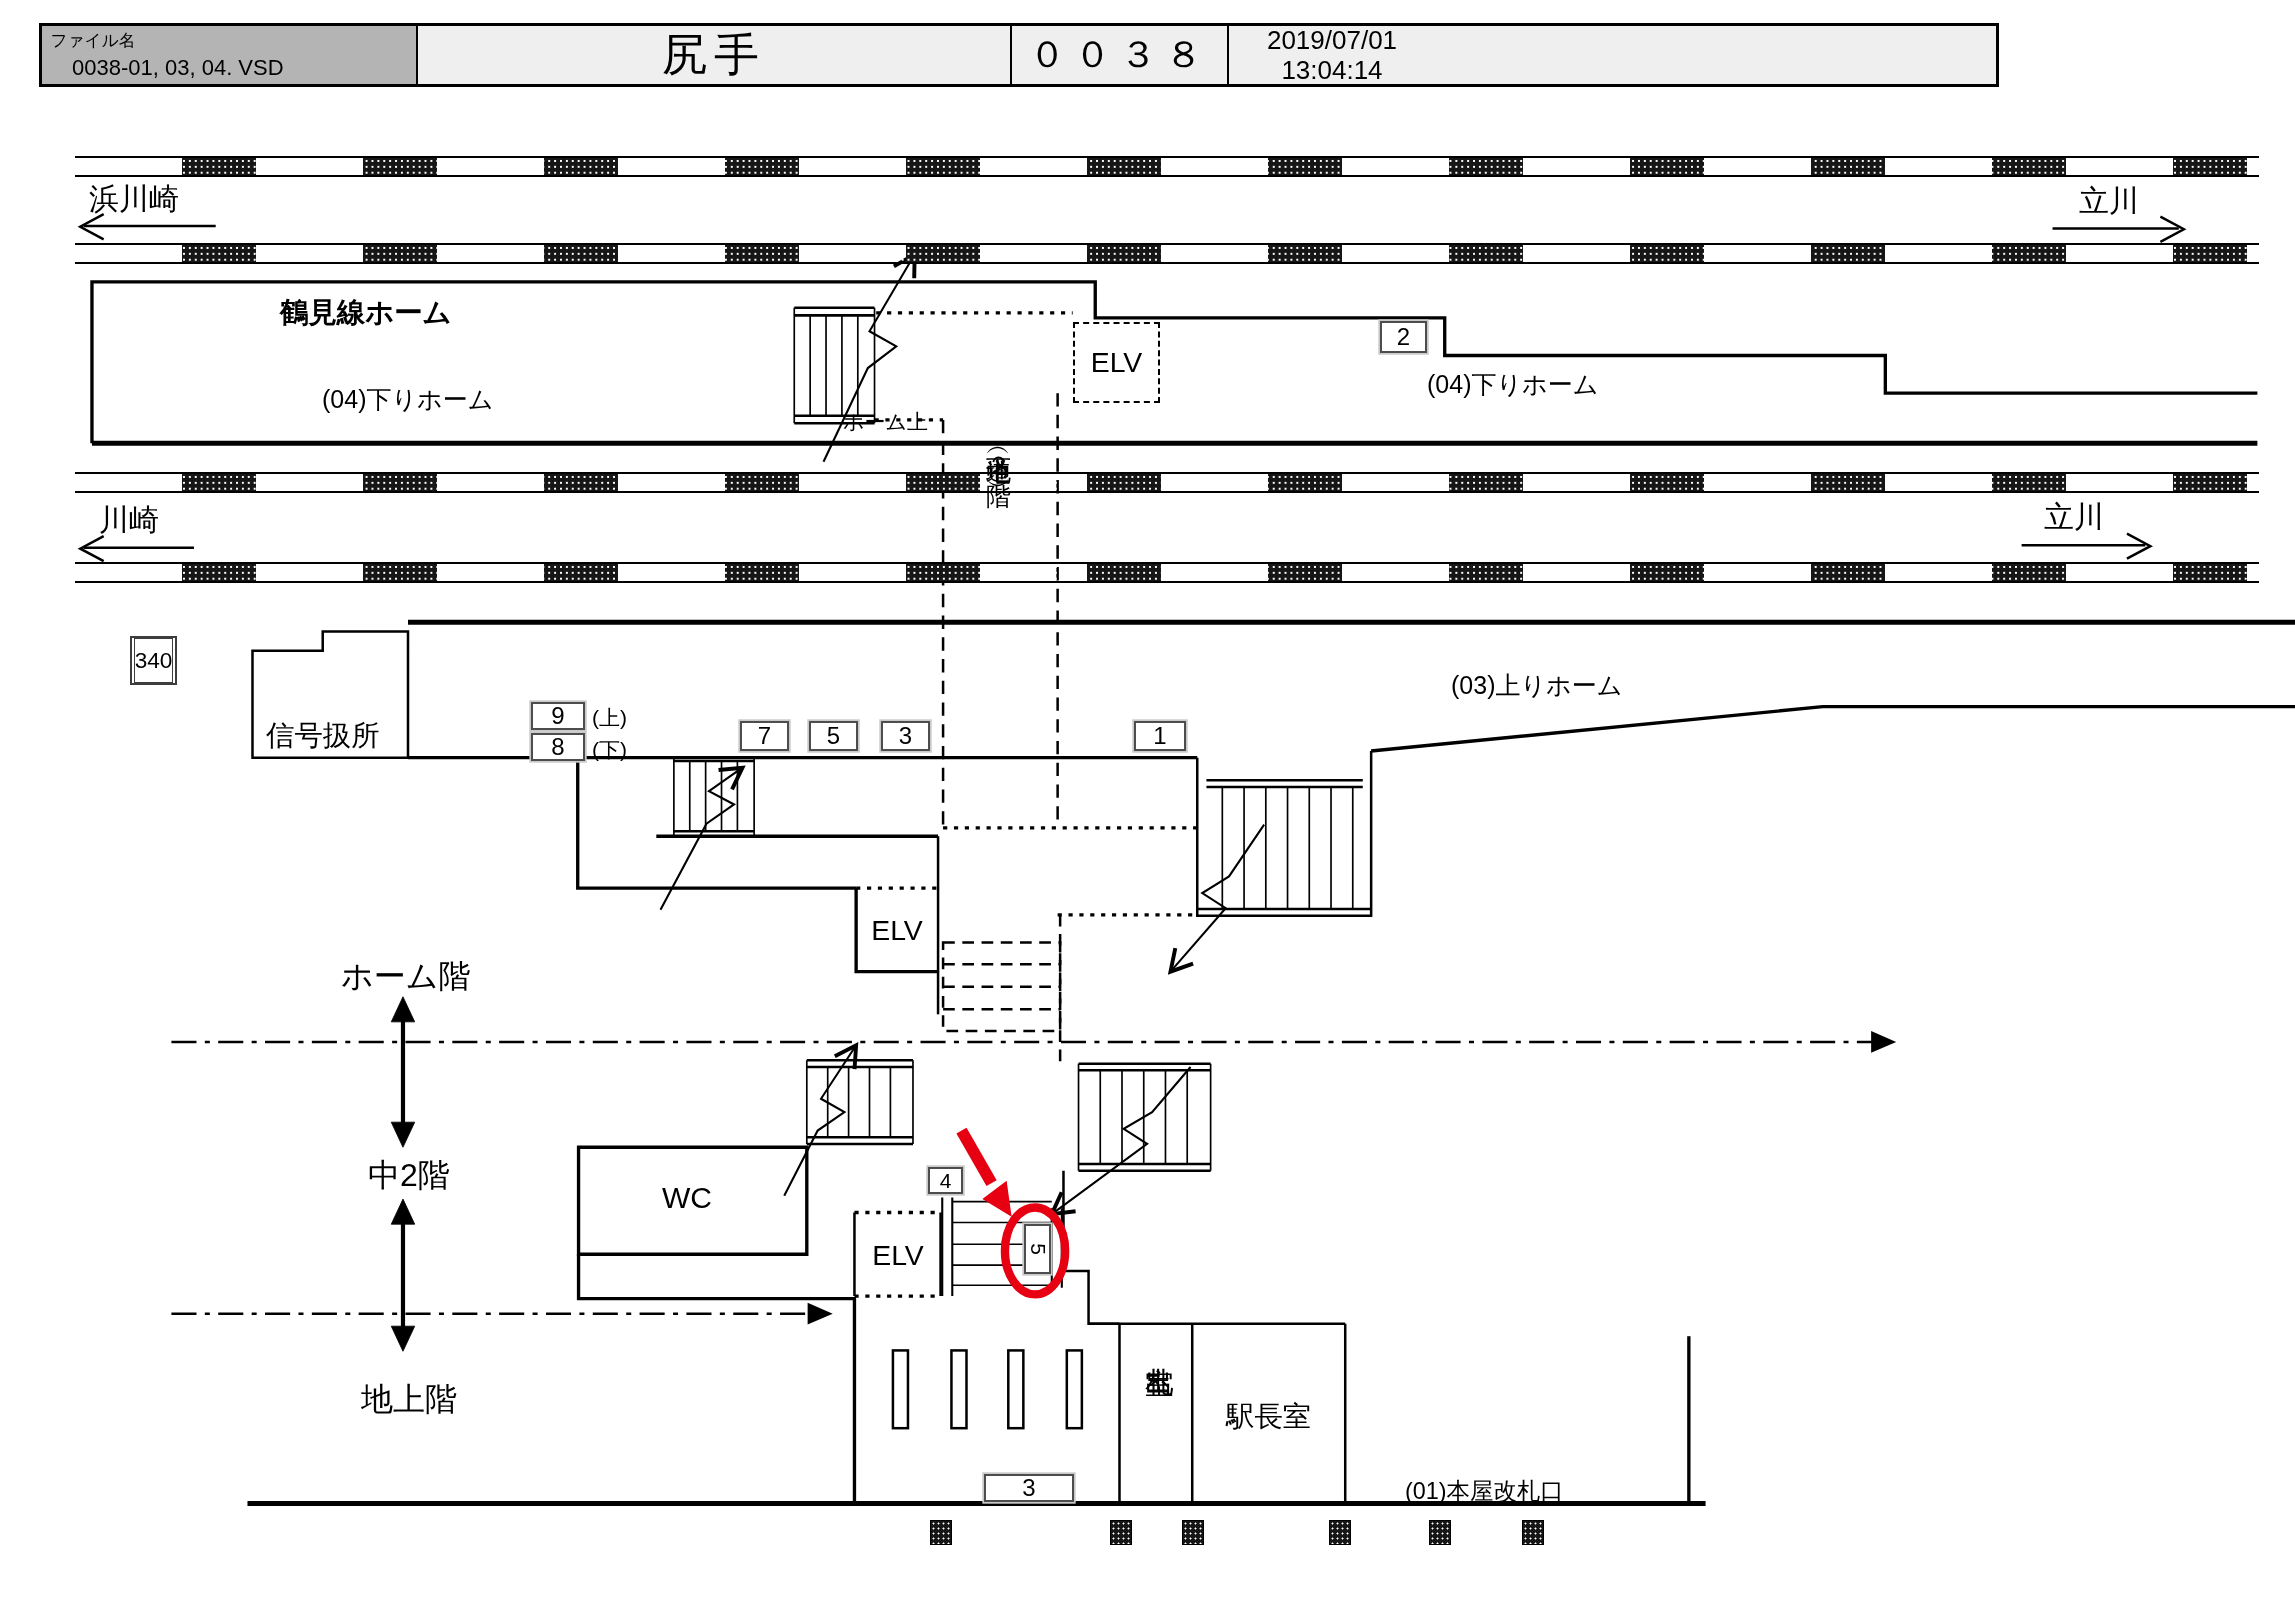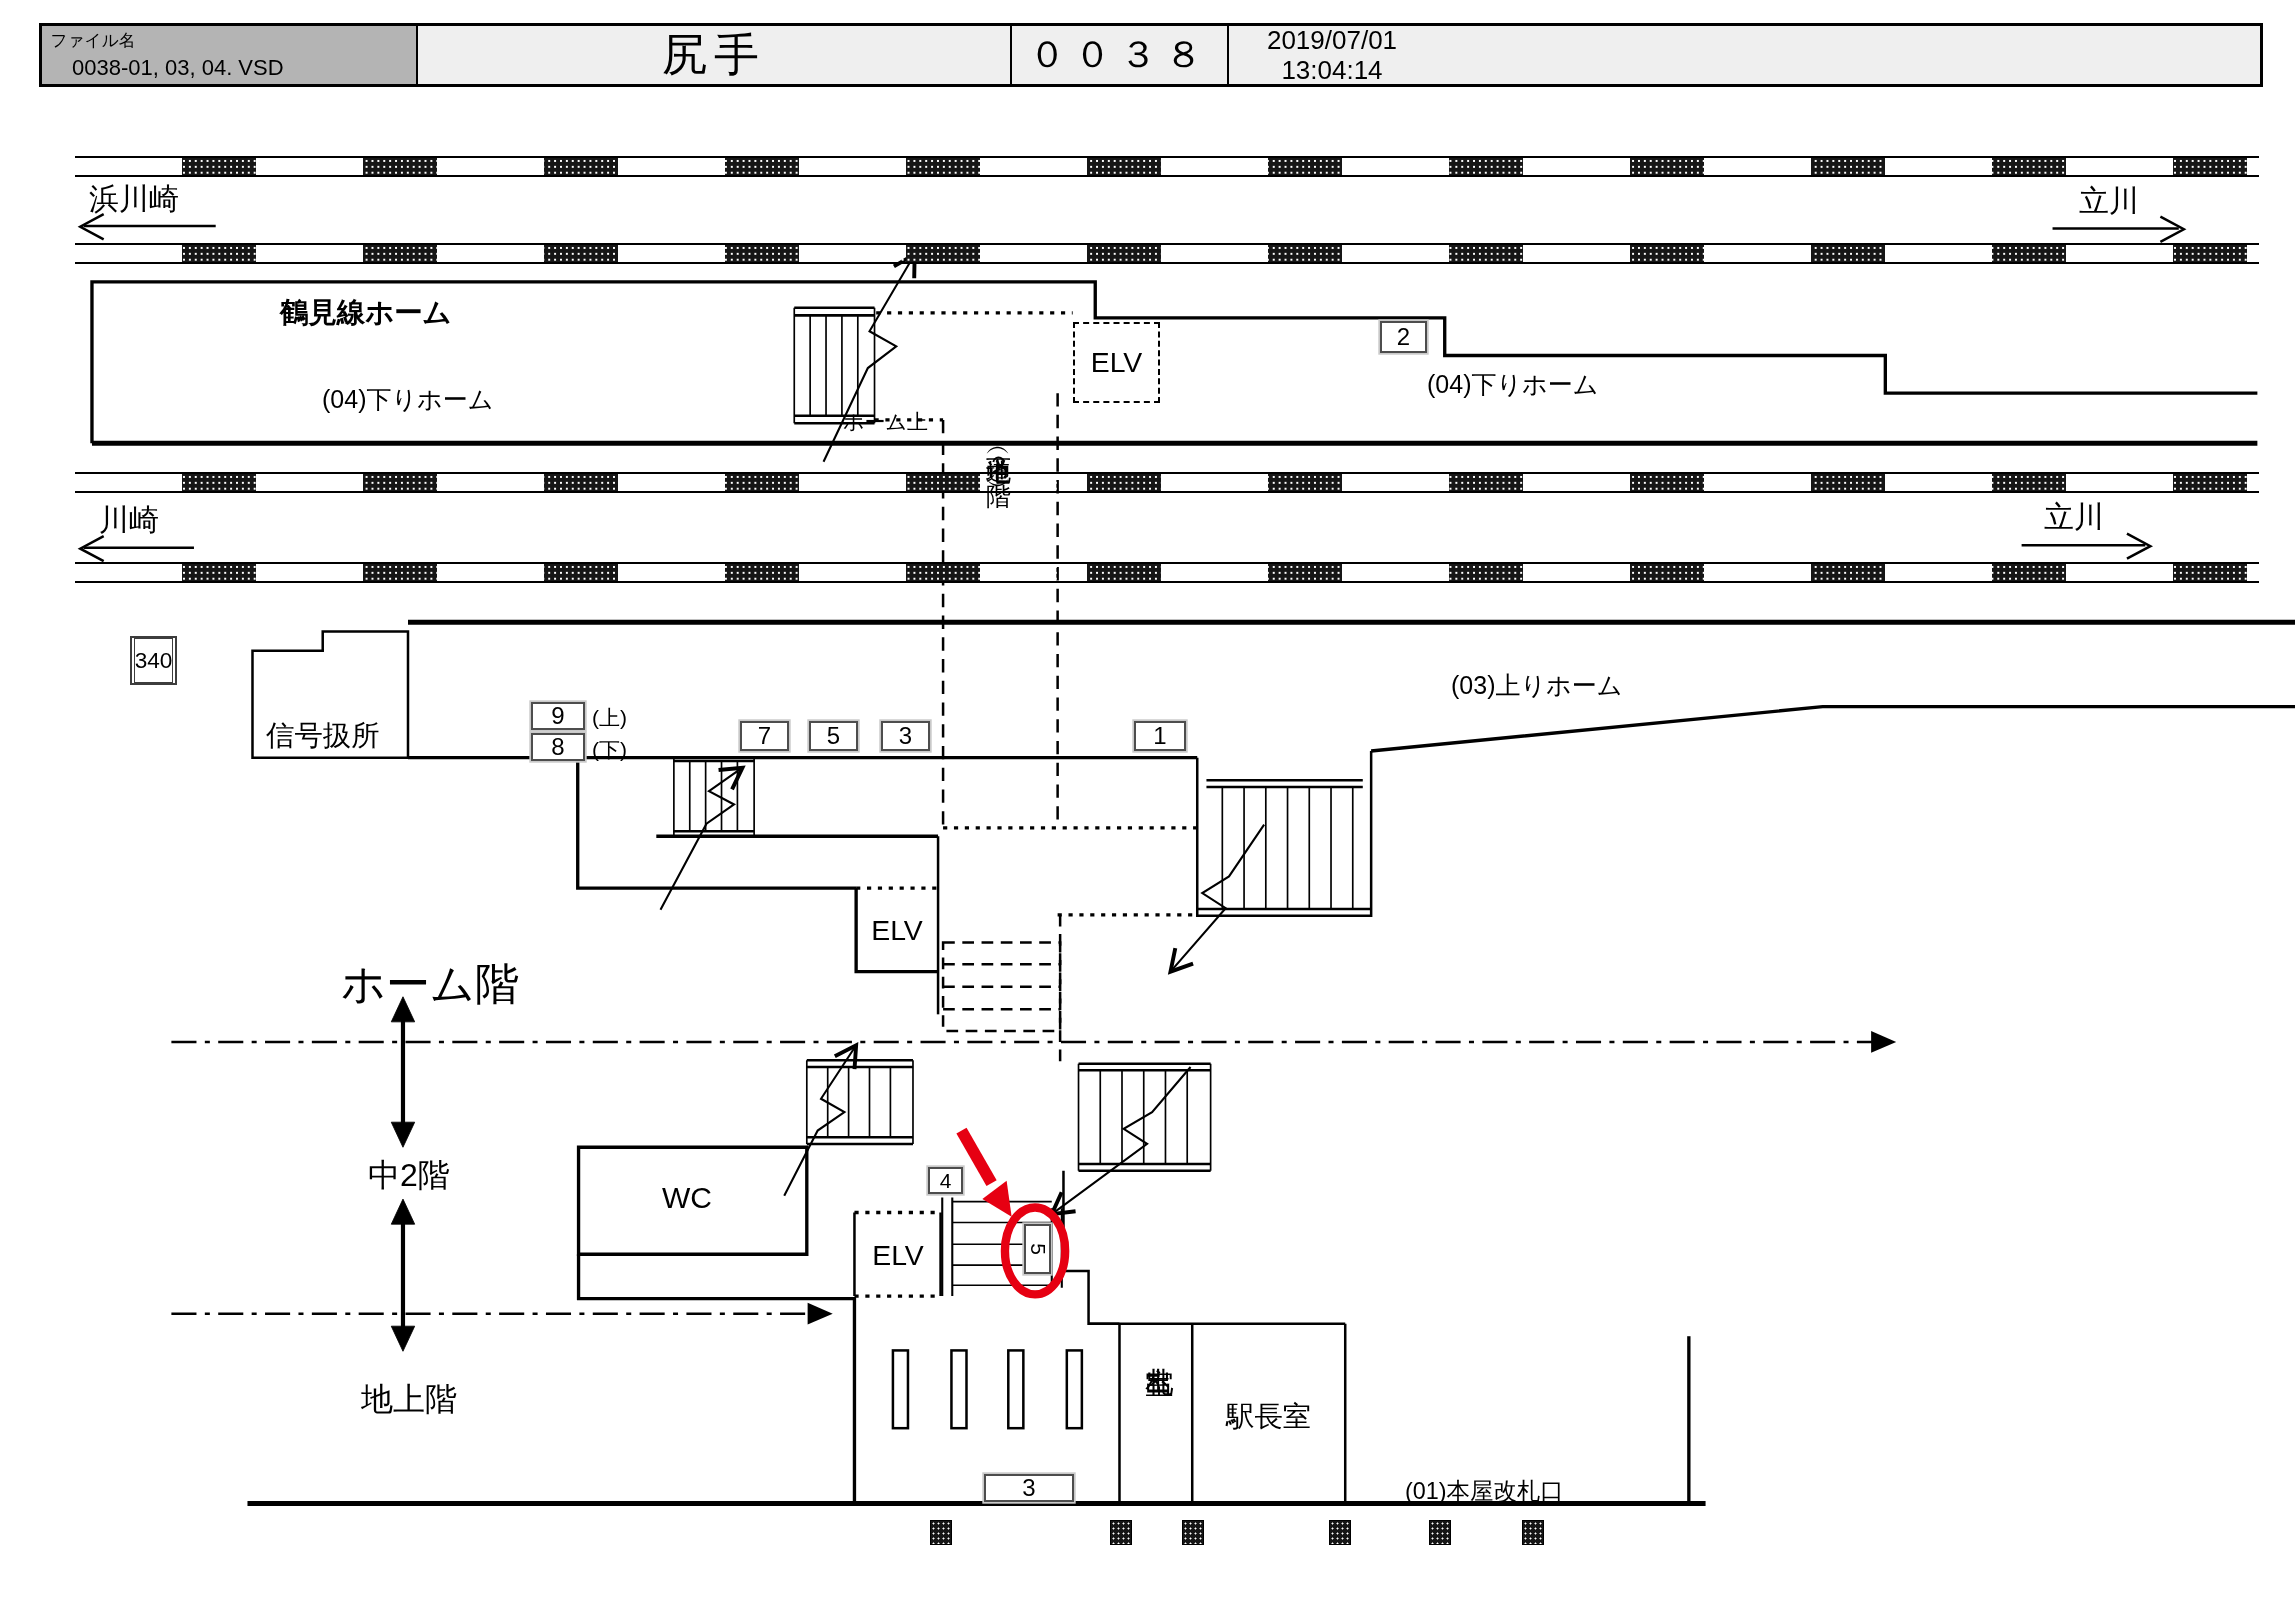--- a/index.html
+++ b/index.html
@@ -1,21 +1,21 @@
 <!DOCTYPE html>
 <html style="font-size:13.4px"><head>
 <meta charset="utf-8">
 <style>
   html,body{margin:0;padding:0;background:#fff;}
   body{font-family:"Liberation Sans","DejaVu Sans",sans-serif;color:#000;}
   .stage{position:relative;width:2295px;height:1624px;background:#fff;overflow:hidden;}
   .stage svg.art{position:absolute;left:0;top:0;}
   .abs{position:absolute;white-space:nowrap;}
   
-  .hdr{position:absolute;left:39px;top:23.4px;width:2224px;height:64px;border:3.3px solid #000;display:flex;box-sizing:border-box;background:#efefef;}
+  .hdr{position:absolute;left:39px;top:23.4px;width:1960px;height:64px;border:3.3px solid #000;display:flex;box-sizing:border-box;background:#efefef;}
   .hcell{position:relative;height:100%;border-right:2.5px solid #000;box-sizing:border-box;display:flex;align-items:center;justify-content:center;}
   .hcell:last-child{border-right:none;border-radius:7px;}
   .c1{width:376px;}
   .c2{width:594px;font-size:45px;letter-spacing:6.7px;}
   .c3{width:217px;font-size:37px;letter-spacing:8.4px;}
   .c4{width:828px;font-size:28px;}
   .c5{width:206px;font-size:26px;line-height:30px;text-align:center;}
   .file-label{position:absolute;left:8.4px;top:2.5px;font-size:16.7px;}
   .file-name{position:absolute;left:30px;top:28.4px;font-size:22px;}
   
@@ -206,21 +206,21 @@
   <div class="abs small" style="left:592px;top:704px;">(上)</div>
   <div class="cam" style="left:531px;top:733px;width:54px;height:28.4px;">8</div>
   <div class="abs small" style="left:592px;top:736px;">(下)</div>
   <div class="cam" style="left:740px;top:721px;width:49px;height:30px;">7</div>
   <div class="cam" style="left:809px;top:721px;width:49px;height:30px;">5</div>
   <div class="cam" style="left:881px;top:721px;width:49px;height:30px;">3</div>
   <div class="cam" style="left:1134px;top:721px;width:52px;height:30px;">1</div>
   <div class="abs lbl" style="left:1451px;top:669px;">(03)上りホーム</div>
   <div class="elvbox" style="left:856px;top:888px;width:82px;height:84px;">ELV</div>
 
-  <div class="abs" style="left:341px;top:955px;font-size:44px;">ホーム階</div>
+  <div class="abs" style="left:341px;top:955px;font-size:32px;">ホーム階</div>
   <div class="abs" style="left:368px;top:1154px;font-size:32px;">中2階</div>
   <div class="abs" style="left:361px;top:1378px;font-size:32px;">地上階</div>
 
   <div class="abs" style="left:662px;top:1181px;font-size:30px;">WC</div>
   <div class="elvbox" style="left:855px;top:1213px;width:86px;height:84px;">ELV</div>
   <div class="cam" style="left:928px;top:1167px;width:35px;height:27px;font-size:21px;">4</div>
   <div class="cam" style="left:1024px;top:1224px;width:27px;height:50px;font-size:21px;">
     <span class="rot90">5</span>
   </div>
   <div class="abs big vert" style="left:1141px;top:1345px;height:151px;">出札室</div>

